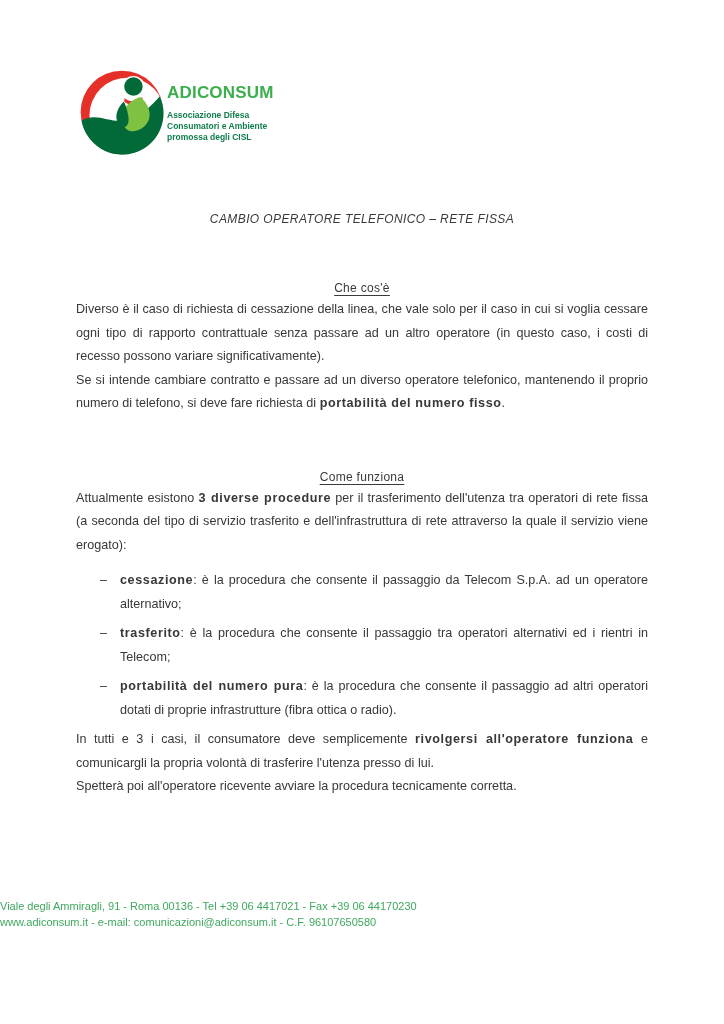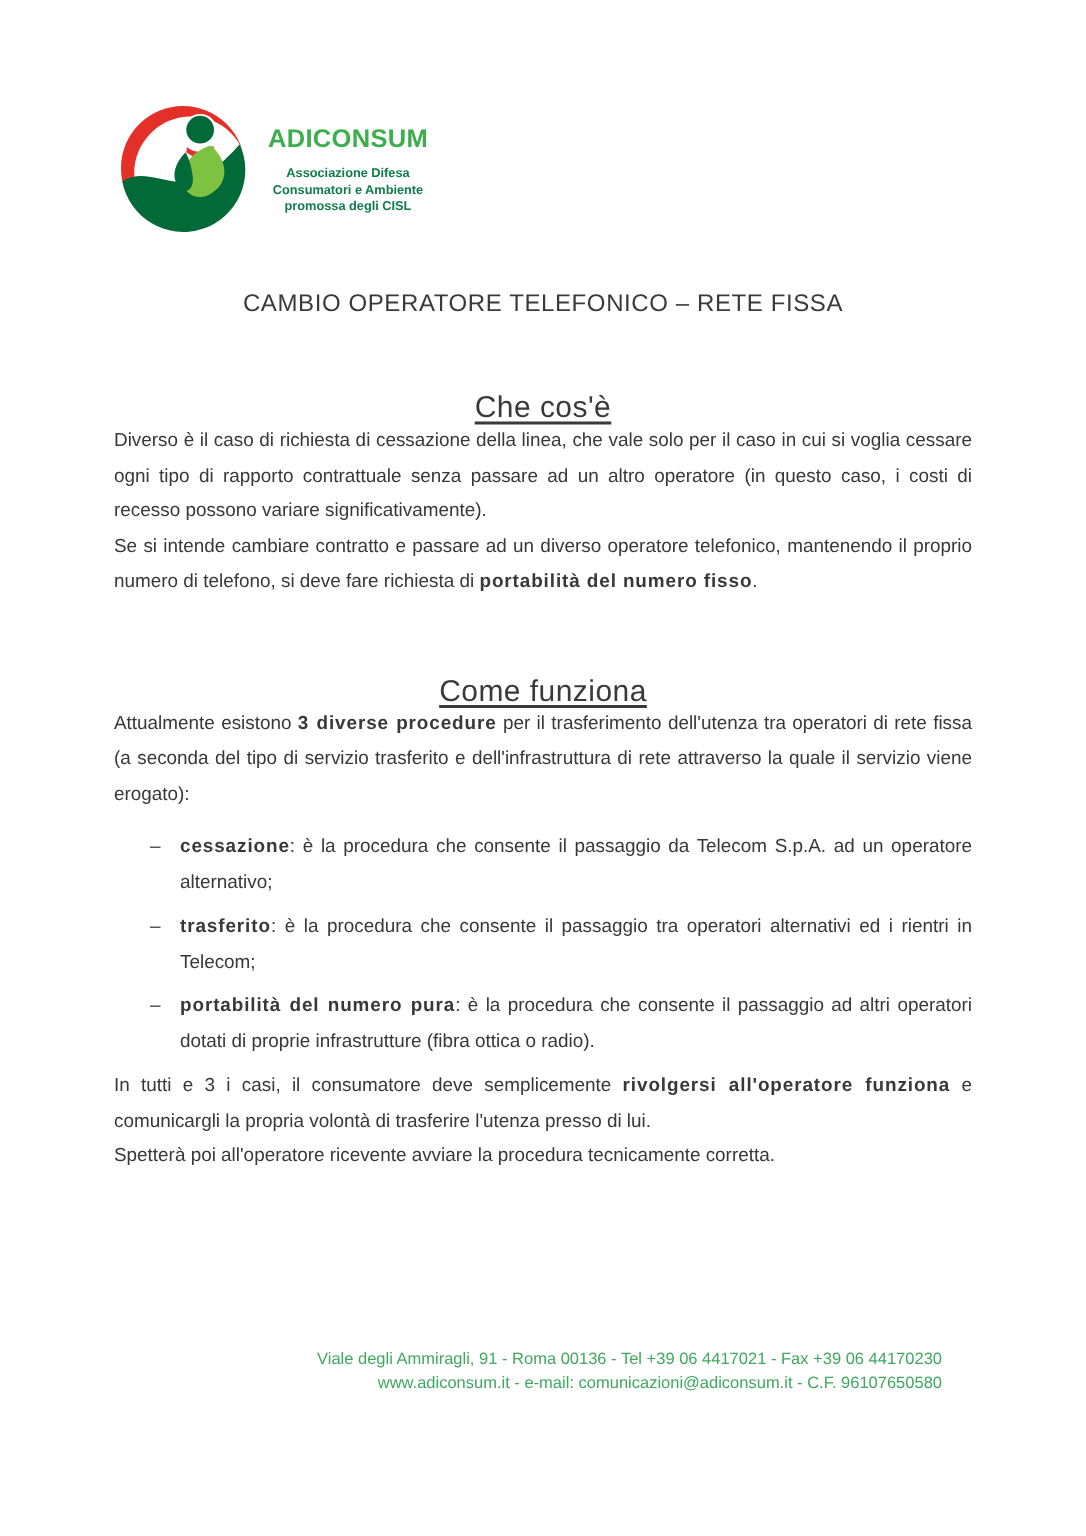--- a/index.html
+++ b/index.html
@@ -8,37 +8,37 @@
     width:724px; height:1024px;
     background:#ffffff;
     font-family:"Liberation Sans", sans-serif;
     color:#383838;
     overflow:hidden;
   }
 
   
   .logo-block { position:absolute; left:78px; top:66px; }
   .logo-mark { position:absolute; left:0; top:2px; width:88px; height:88px; }
-  .logo-text { position:absolute; left:89px; top:17px; width:130px;text-align:center; }
+  .logo-text { position:absolute; left:89px; top:17px; width:130px; }
   .brand {
     font-size:17px; font-weight:bold; letter-spacing:0.2px;
     color:#3cae4e; white-space:nowrap;
   }
   .tagline { margin-top:7px; font-size:8.5px; line-height:11px; font-weight:bold; color:#0f7d4b; }
 
   
   .content { position:absolute; left:76px; top:193px; width:572px; }
   .title {
-    margin:0; text-align:center;
-    font-size:16px; font-weight:normal; letter-spacing:0.4px;
-    line-height:20px; color:#3a3a3a; white-space:nowrap;
+    margin:16px; text-align:center;
+    font-size:12px; font-weight:normal; letter-spacing:0.4px;
+    line-height:20px; color:#3a3a3a; white-space:nowrap;font-style:italic;
   }
   .sec-heading {
     margin:0; text-align:center;
-    font-size:20px; font-weight:normal; letter-spacing:0.3px;
+    font-size:12px; font-weight:normal; letter-spacing:0.3px;
     line-height:19px; color:#3a3a3a;
   }
   .sec-heading .u { text-decoration:underline; text-underline-offset:3px; }
   .h-che { margin-top:50px; }
   .h-come { margin-top:52px; }
 
   p.body { margin:0; font-size:12.6px; line-height:23.5px; text-align:justify; }
   .mt-p1 { margin-top:11px; }
   .mt-p2 { margin-top:12px; }
   .mt-p3 { margin-top:14px; }
@@ -50,21 +50,21 @@
   ul.bullets { margin:12px 0 0 0; padding:0; list-style:none; }
   ul.bullets li {
     position:relative; padding-left:44px; margin-bottom:6px;
     font-size:12.6px; line-height:23.5px; text-align:justify;
   }
   ul.bullets .marker { position:absolute; left:24px; top:0; }
 
   
   .page-footer {
     position:absolute; left:0; top:899px; width:628px;
-    text-align:right; color:#3fa85f; font-size:11px; line-height:14px;
+    text-align:left; color:#3fa85f; font-size:11px; line-height:14px;
   }
   .page-footer .f2 { margin-top:2px; }
 </style>
 </head>
 <body>
 
 <div class="page">
 
   <div class="logo-block">
     <div class="logo-mark">

